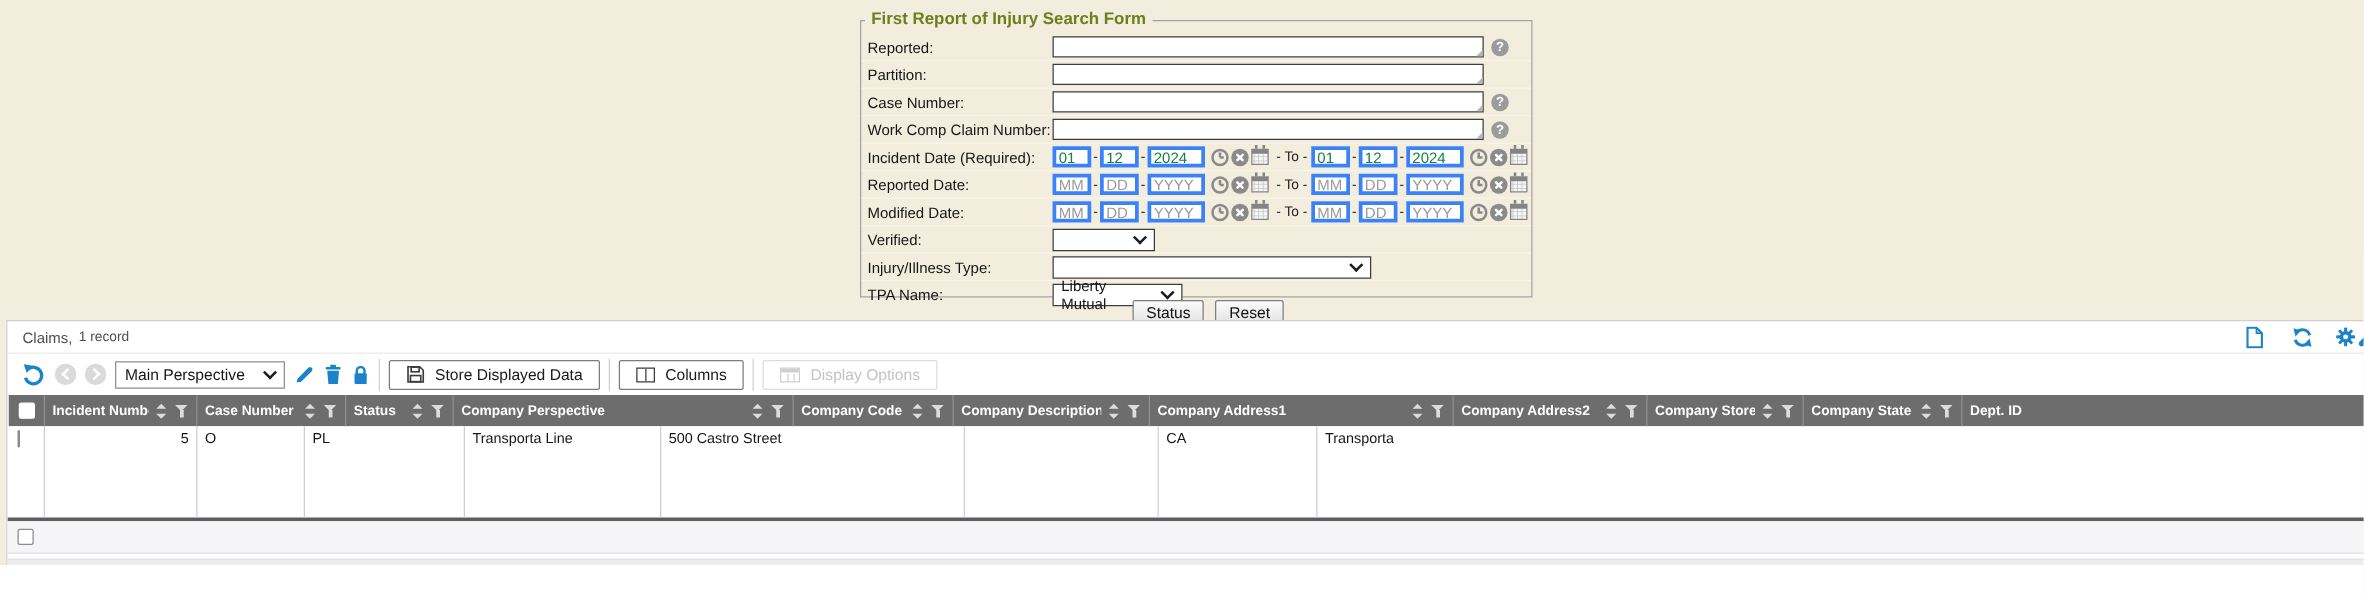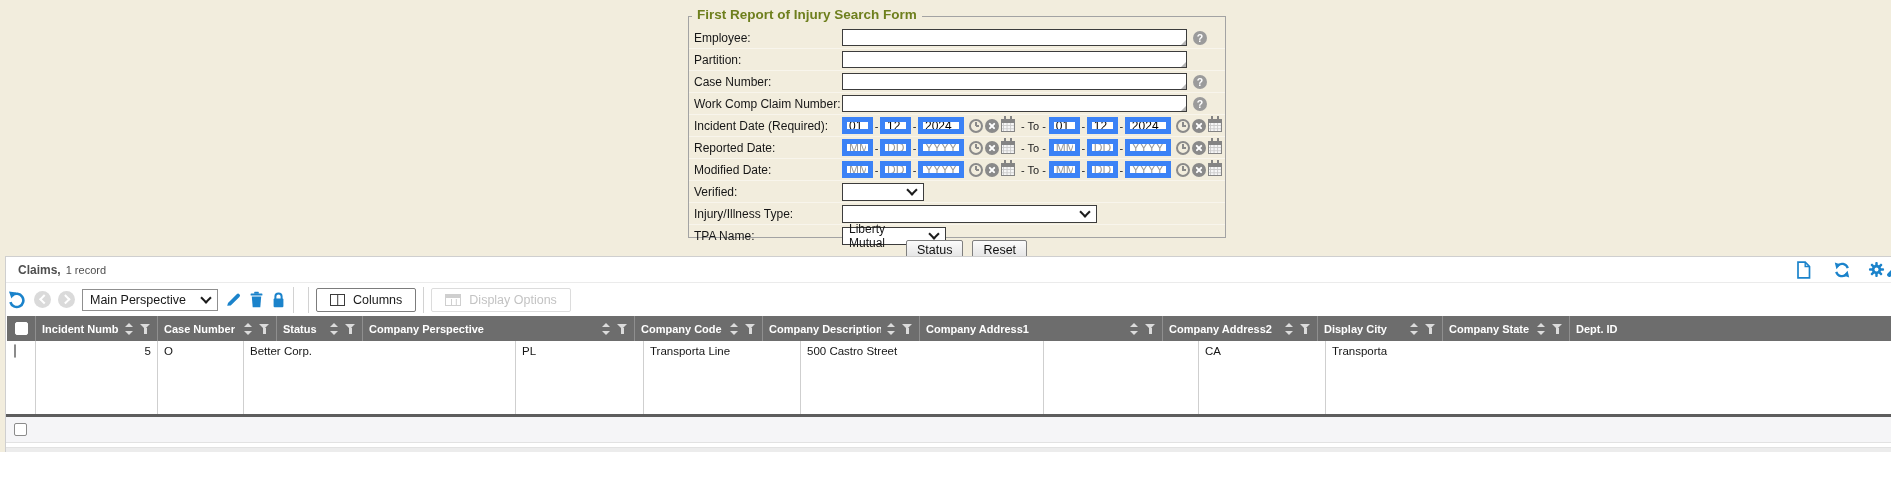--- a/index.html
+++ b/index.html
@@ -12,22 +12,22 @@
           font-size:13.5px;font-weight:bold;color:#6e7f1d}
   .fbody{position:absolute;left:0;right:0;top:0;bottom:0;padding-top:10px}
   .frow{display:flex;align-items:center;height:21px;padding-left:5px;font-size:12px;border-bottom:1px solid rgba(255,255,255,.45)}
   .frow .lbl{flex:0 0 148px;white-space:nowrap;overflow:hidden}
   .tw{position:relative;flex:0 0 345px;height:17px}
   .tw input{width:100%;height:100%;box-sizing:border-box;border:1px solid #3c3c3c;background:#fff;
             font:12px "Liberation Sans","DejaVu Sans",sans-serif;padding:0 3px;outline:none}
   .rsz{position:absolute;right:1px;bottom:1px;width:0;height:0;border-left:5px solid transparent;border-bottom:5px solid #b5b5b5}
   .ic-help{margin-left:6px;flex:0 0 14px;width:14px;height:14px;border-radius:50%;background:#9b9b9b;
            color:#fff;font-size:10.5px;font-weight:bold;line-height:14px;text-align:center;cursor:pointer}
-  .din{height:17px;box-sizing:border-box;border:5px solid #3b82f6;background:#fff;padding:0 2px;
-       font:12px "Liberation Sans","DejaVu Sans",sans-serif;color:#000000;outline:none}
+  .din{height:17px;box-sizing:border-box;border:3px solid #3b82f6;background:#fff;padding:0 2px;
+       font:12px "Liberation Sans","DejaVu Sans",sans-serif;color:#15803d;outline:none}
   .din::placeholder{color:#9a9a9a;opacity:1}
   .din.mm,.din.dd{width:31px}
   .din.yy{width:46px}
   .dsh{width:7px;text-align:center;font-size:11px;color:#222}
   .dgrp{display:flex;align-items:center}
   .dicos{display:flex;align-items:center;gap:2px;margin:0 3px 0 5px}
   .toTxt{font-size:11px;color:#222;margin:0 3px;white-space:nowrap}
   .ic-clock{box-sizing:border-box;width:14px;height:14px;border:2px solid #8a8a8a;border-radius:50%;position:relative;cursor:pointer}
   .ic-clock::before{content:"";position:absolute;left:4px;top:1px;width:2px;height:4.5px;background:#8a8a8a}
   .ic-clock::after{content:"";position:absolute;left:4.5px;top:4px;width:3.6px;height:2px;background:#8a8a8a}
@@ -45,24 +45,24 @@
   .sel::after{content:"";flex:0 0 6px;width:6px;height:6px;border-right:2px solid #1c1c1c;border-bottom:2px solid #1c1c1c;
               transform:rotate(45deg);margin:-3px 1px 0 8px}
   .form-buttons{position:absolute;left:906px;top:240px;display:flex;gap:9px}
   .btn-basic{height:20px;padding:0 10px;font:12.5px "Liberation Sans","DejaVu Sans",sans-serif;color:#111;
              background:linear-gradient(#fbfbfb,#e2e2e2);border:1px solid #7f7f7f;border-radius:2px;cursor:pointer}
 
   
   .panel{position:absolute;left:5px;top:256px;width:1886px;height:214px;background:#fff;
          border-top:1px solid #cfcfcf;border-left:1px solid #cfcfcf;overflow:hidden}
   .titlebar{height:25px;display:flex;align-items:center;padding-left:12px;border-bottom:1px solid #ebebeb;position:relative}
-  .t-title{font-weight:bold;font-size:12px;color:#4f4f4f}
+  .t-title{font-weight:normal;font-size:12px;color:#4f4f4f}
   .t-count{font-size:11px;color:#4f4f4f;margin-left:5px}
   .tb-ic{position:absolute;top:4px;cursor:pointer;line-height:0}
-  .toolbar{height:33px;display:flex;align-items:center;padding-left:1px}
+  .toolbar{height:33px;display:flex;align-items:center;padding-left:11px}
   .toolbar .gap{width:7px;flex:0 0 7px}
   .icon-btn{line-height:0;cursor:pointer}
   .nav-circle{width:17px;height:17px;border-radius:50%;background:#dadada;position:relative;display:inline-block;cursor:pointer}
   .nav-circle::after{content:"";position:absolute;top:5.2px;width:4.6px;height:4.6px;border-right:2.2px solid #fff;border-bottom:2.2px solid #fff}
   .nav-circle.back::after{left:6.8px;transform:rotate(135deg)}
   .nav-circle.fwd::after{left:4.2px;transform:rotate(-45deg)}
   .mp-select{box-sizing:border-box;width:136px;height:22px;border:1px solid #8f8f8f;background:#fff;display:flex;
              align-items:center;justify-content:space-between;padding:0 7px;font-size:12.5px;cursor:pointer}
   .mp-select::after{content:"";width:6px;height:6px;border-right:2px solid #1c1c1c;border-bottom:2px solid #1c1c1c;
                     transform:rotate(45deg);margin-top:-3px}
@@ -108,21 +108,21 @@
 </head>
 <body>
 
 <div class="page">
 
   <div class="fieldset">
     <div class="legend">First Report of Injury Search Form</div>
     <div class="fbody">
 
       <div class="frow">
-        <span class="lbl">Employee:</span>
+        <span class="lbl">Reported:</span>
         <span class="tw"><input value="" style=""><i class="rsz"></i></span>
         <span class="ic-help">?</span>
       </div>
 
       <div class="frow">
         <span class="lbl">Partition:</span>
         <span class="tw"><input value="" style=""><i class="rsz"></i></span>
       </div>
 
       <div class="frow">
@@ -321,20 +321,30 @@
           </svg>
       </span>
       <span class="gap"></span>
       <span class="icon-btn">
         <svg width="15" height="17" viewBox="0 0 15 17">
             <path d="M4.4 8 V5.6 a3.1 3.1 0 0 1 6.2 0 V8" fill="none" stroke="#1b83cb" stroke-width="2"></path>
             <rect x="2.6" y="7.6" width="9.8" height="8.6" rx="1" fill="#1b83cb"></rect>
           </svg>
       </span>
       <span class="vsep"></span>
+      <button class="tb-btn">
+        <span class="icon-btn">
+          <svg width="15" height="15" viewBox="0 0 16 16" fill="none" stroke="#3c3c3c" stroke-width="1.4">
+              <path d="M1.5 1.5 H11.5 L14.5 4.5 V14.5 H1.5 Z"></path>
+              <rect x="4.2" y="1.8" width="6.8" height="4"></rect>
+              <rect x="3.6" y="9" width="8.8" height="5.2"></rect>
+            </svg>
+        </span>
+        <span>Store Displayed Data</span>
+      </button>
       <span class="vsep"></span>
       <button class="tb-btn">
         <span class="colic"></span>
         <span>Columns</span>
       </button>
       <span class="vsep"></span>
       <button class="tb-btn disabled">
         <span class="dispic"></span>
         <span>Display Options</span>
       </button>
@@ -379,39 +389,38 @@
             <span class="hlbl">Company Address1</span>
             <span class="sorter"></span>
             <span class="funnel"></span>
           </div>
         <div class="hc" style="width:155px">
             <span class="hlbl">Company Address2</span>
             <span class="sorter"></span>
             <span class="funnel"></span>
           </div>
         <div class="hc" style="width:125px">
-            <span class="hlbl">Display City</span>
+            <span class="hlbl">Company Store</span>
             <span class="sorter"></span>
             <span class="funnel"></span>
           </div>
         <div class="hc" style="width:127px">
             <span class="hlbl">Company State</span>
             <span class="sorter"></span>
             <span class="funnel"></span>
           </div>
         <div class="hc" style="width:250px">
             <span class="hlbl">Dept. ID</span>
           </div>
       </div>
 
       <div class="grow">
         <div class="dc cbcell"><span class="cb"></span></div>
         <div class="dc right" style="width:122px">5</div>
         <div class="dc" style="width:86px">O</div>
-        <div class="dc" style="width:272px">Better Corp.</div>
         <div class="dc" style="width:128px">PL</div>
         <div class="dc" style="width:157px">Transporta Line</div>
         <div class="dc" style="width:243px">500 Castro Street</div>
         <div class="dc" style="width:155px"></div>
         <div class="dc" style="width:127px">CA</div>
         <div class="dc" style="width:250px">Transporta</div>
       </div>
     </div>
 
     <div class="divider"></div>

